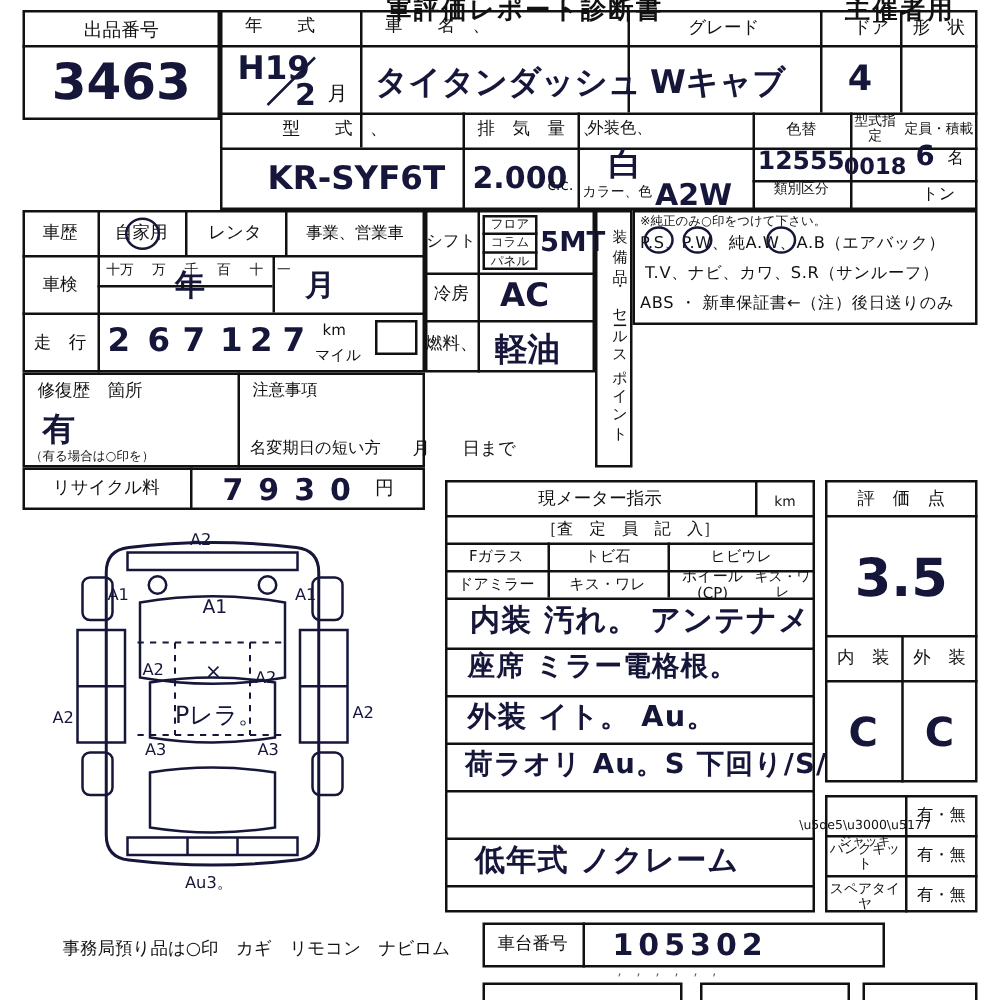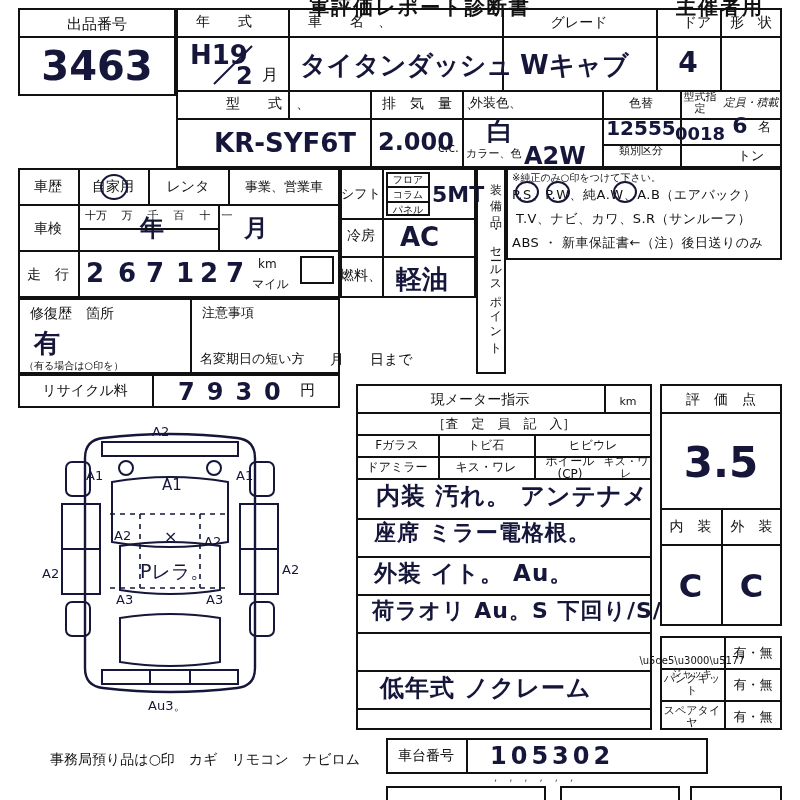--- a/index.html
+++ b/index.html
@@ -60,21 +60,21 @@
 
   <div class="hw" style="left:300px;top:48px;font-size:26px;">タイタンダッシュ</div>
   <div class="hw" style="left:520px;top:48px;font-size:26px;">Wキャブ</div>
   <div class="hw ctr" style="left:656px;top:40px;width:64px;height:44px;font-size:28px;">4</div>
 
   <div class="lbl" style="left:226px;top:96px;font-size:14px;">型　　式　、</div>
   <div class="lbl" style="left:382px;top:96px;font-size:14px;">排　気　量　、</div>
   <div class="lbl" style="left:470px;top:96px;font-size:13px;">外装色、</div>
   <div class="lbl ctr" style="left:602px;top:94px;width:78px;height:20px;font-size:12px;">色替</div>
   <div class="lbl ctr" style="left:680px;top:92px;width:40px;height:22px;font-size:11px;">型式指定</div>
-  <div class="lbl ctr" style="left:720px;top:92px;width:62px;height:22px;font-size:11px;font-style:italic;">定員・積載</div>
+  <div class="lbl ctr" style="left:720px;top:92px;width:62px;height:22px;font-size:11px;">定員・積載</div>
 
   <div class="hw" style="left:190px;top:128px;font-size:26px;margin-left:24px;">KR-SYF6T</div>
   <div class="hw" style="left:378px;top:128px;font-size:24px;">2.000</div>
   <div class="lbl" style="left:438px;top:142px;font-size:12px;">c.c.</div>
   <div class="hw ctr" style="left:470px;top:114px;width:60px;height:34px;font-size:26px;">白</div>
   <div class="lbl" style="left:466px;top:148px;font-size:11px;">カラー、色</div>
   <div class="hw" style="left:524px;top:142px;font-size:24px;">A2W</div>
 
   <div class="hw ctr" style="left:602px;top:114px;width:78px;height:28px;font-size:20px;">12555</div>
   <div class="lbl ctr" style="left:602px;top:120px;width:78px;height:20px;font-size:11px;opacity:0;"></div>

